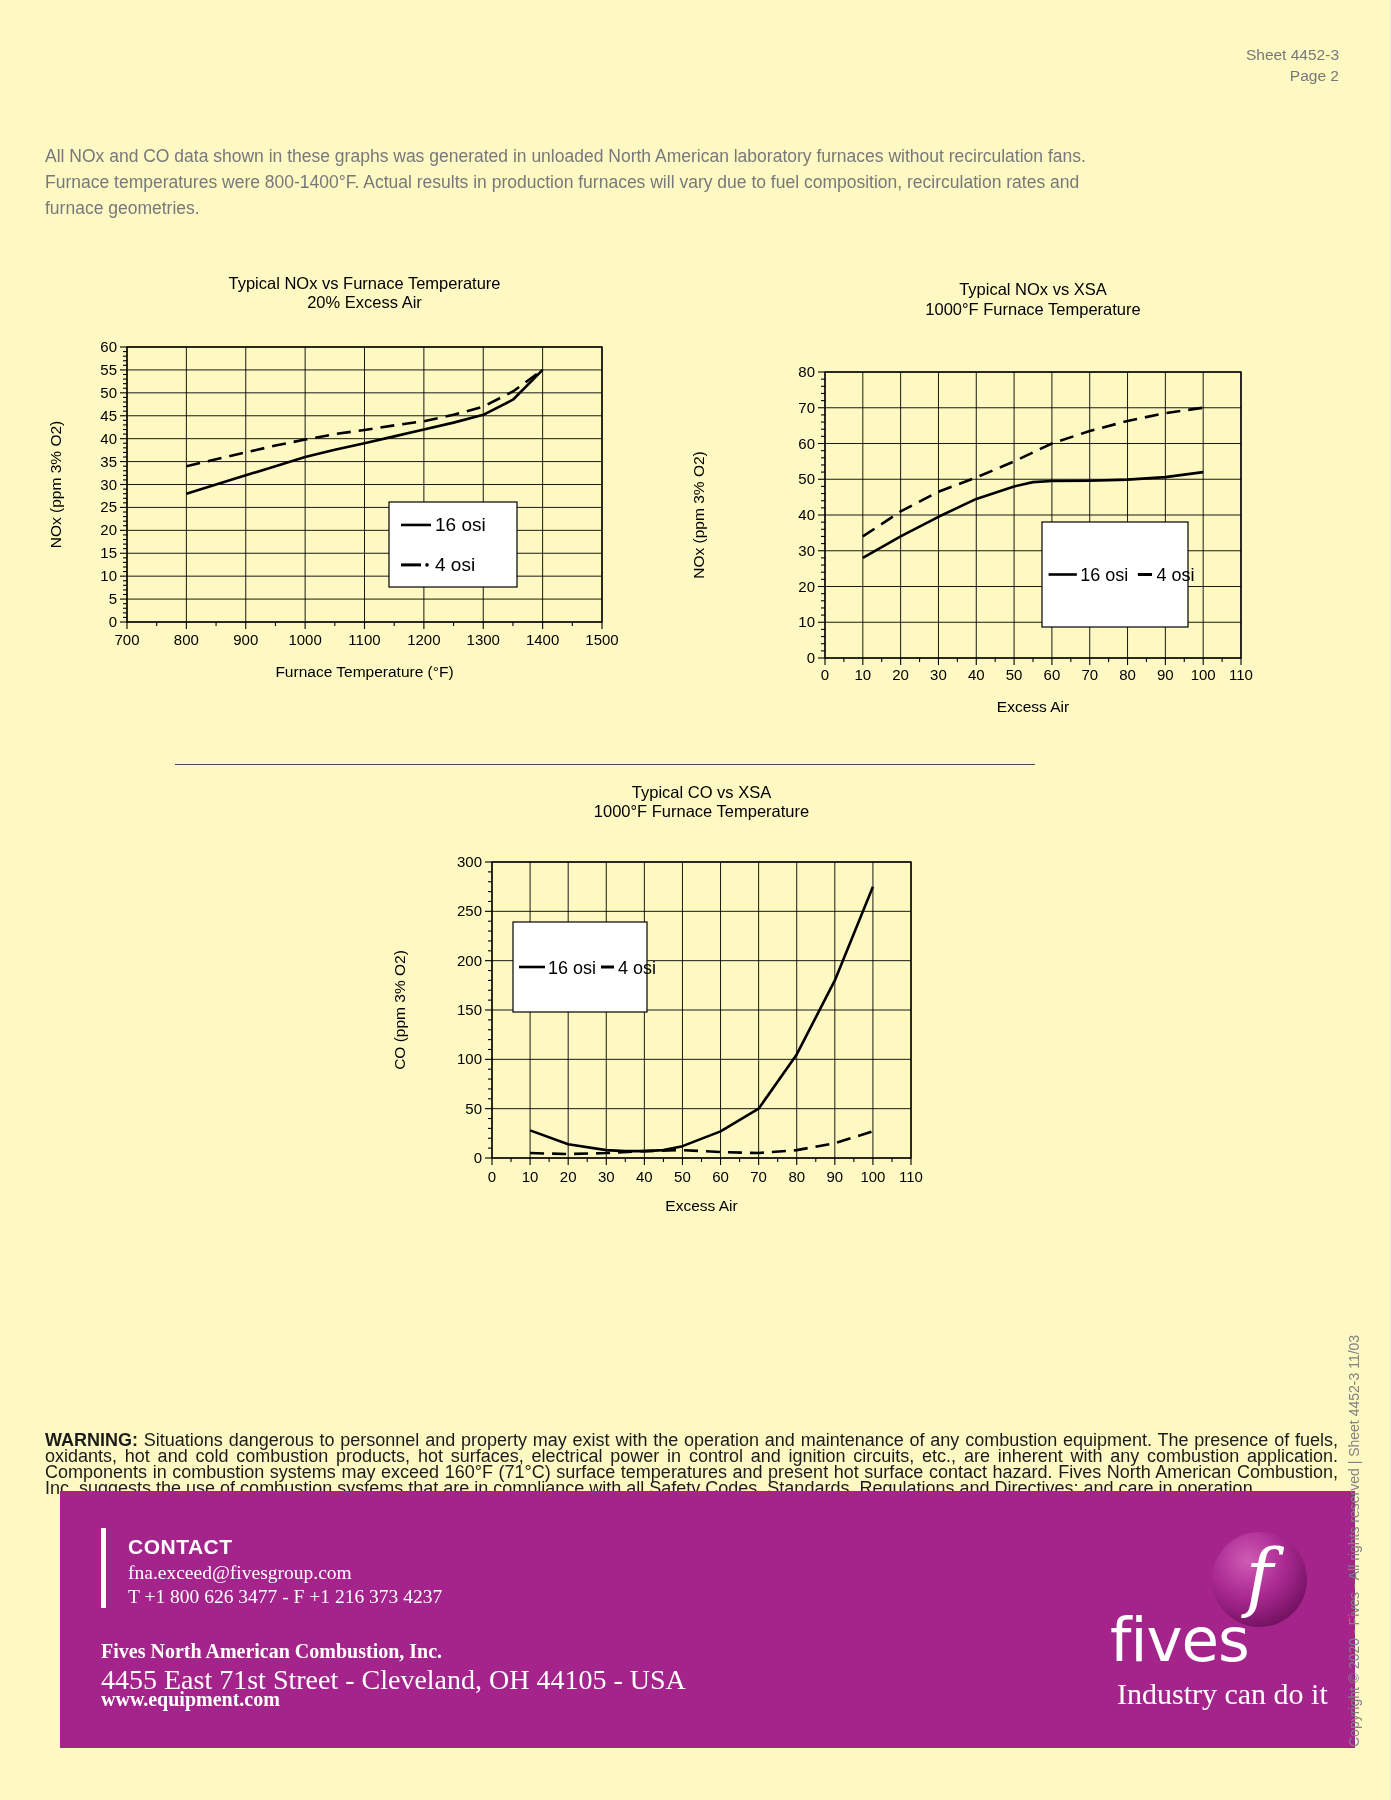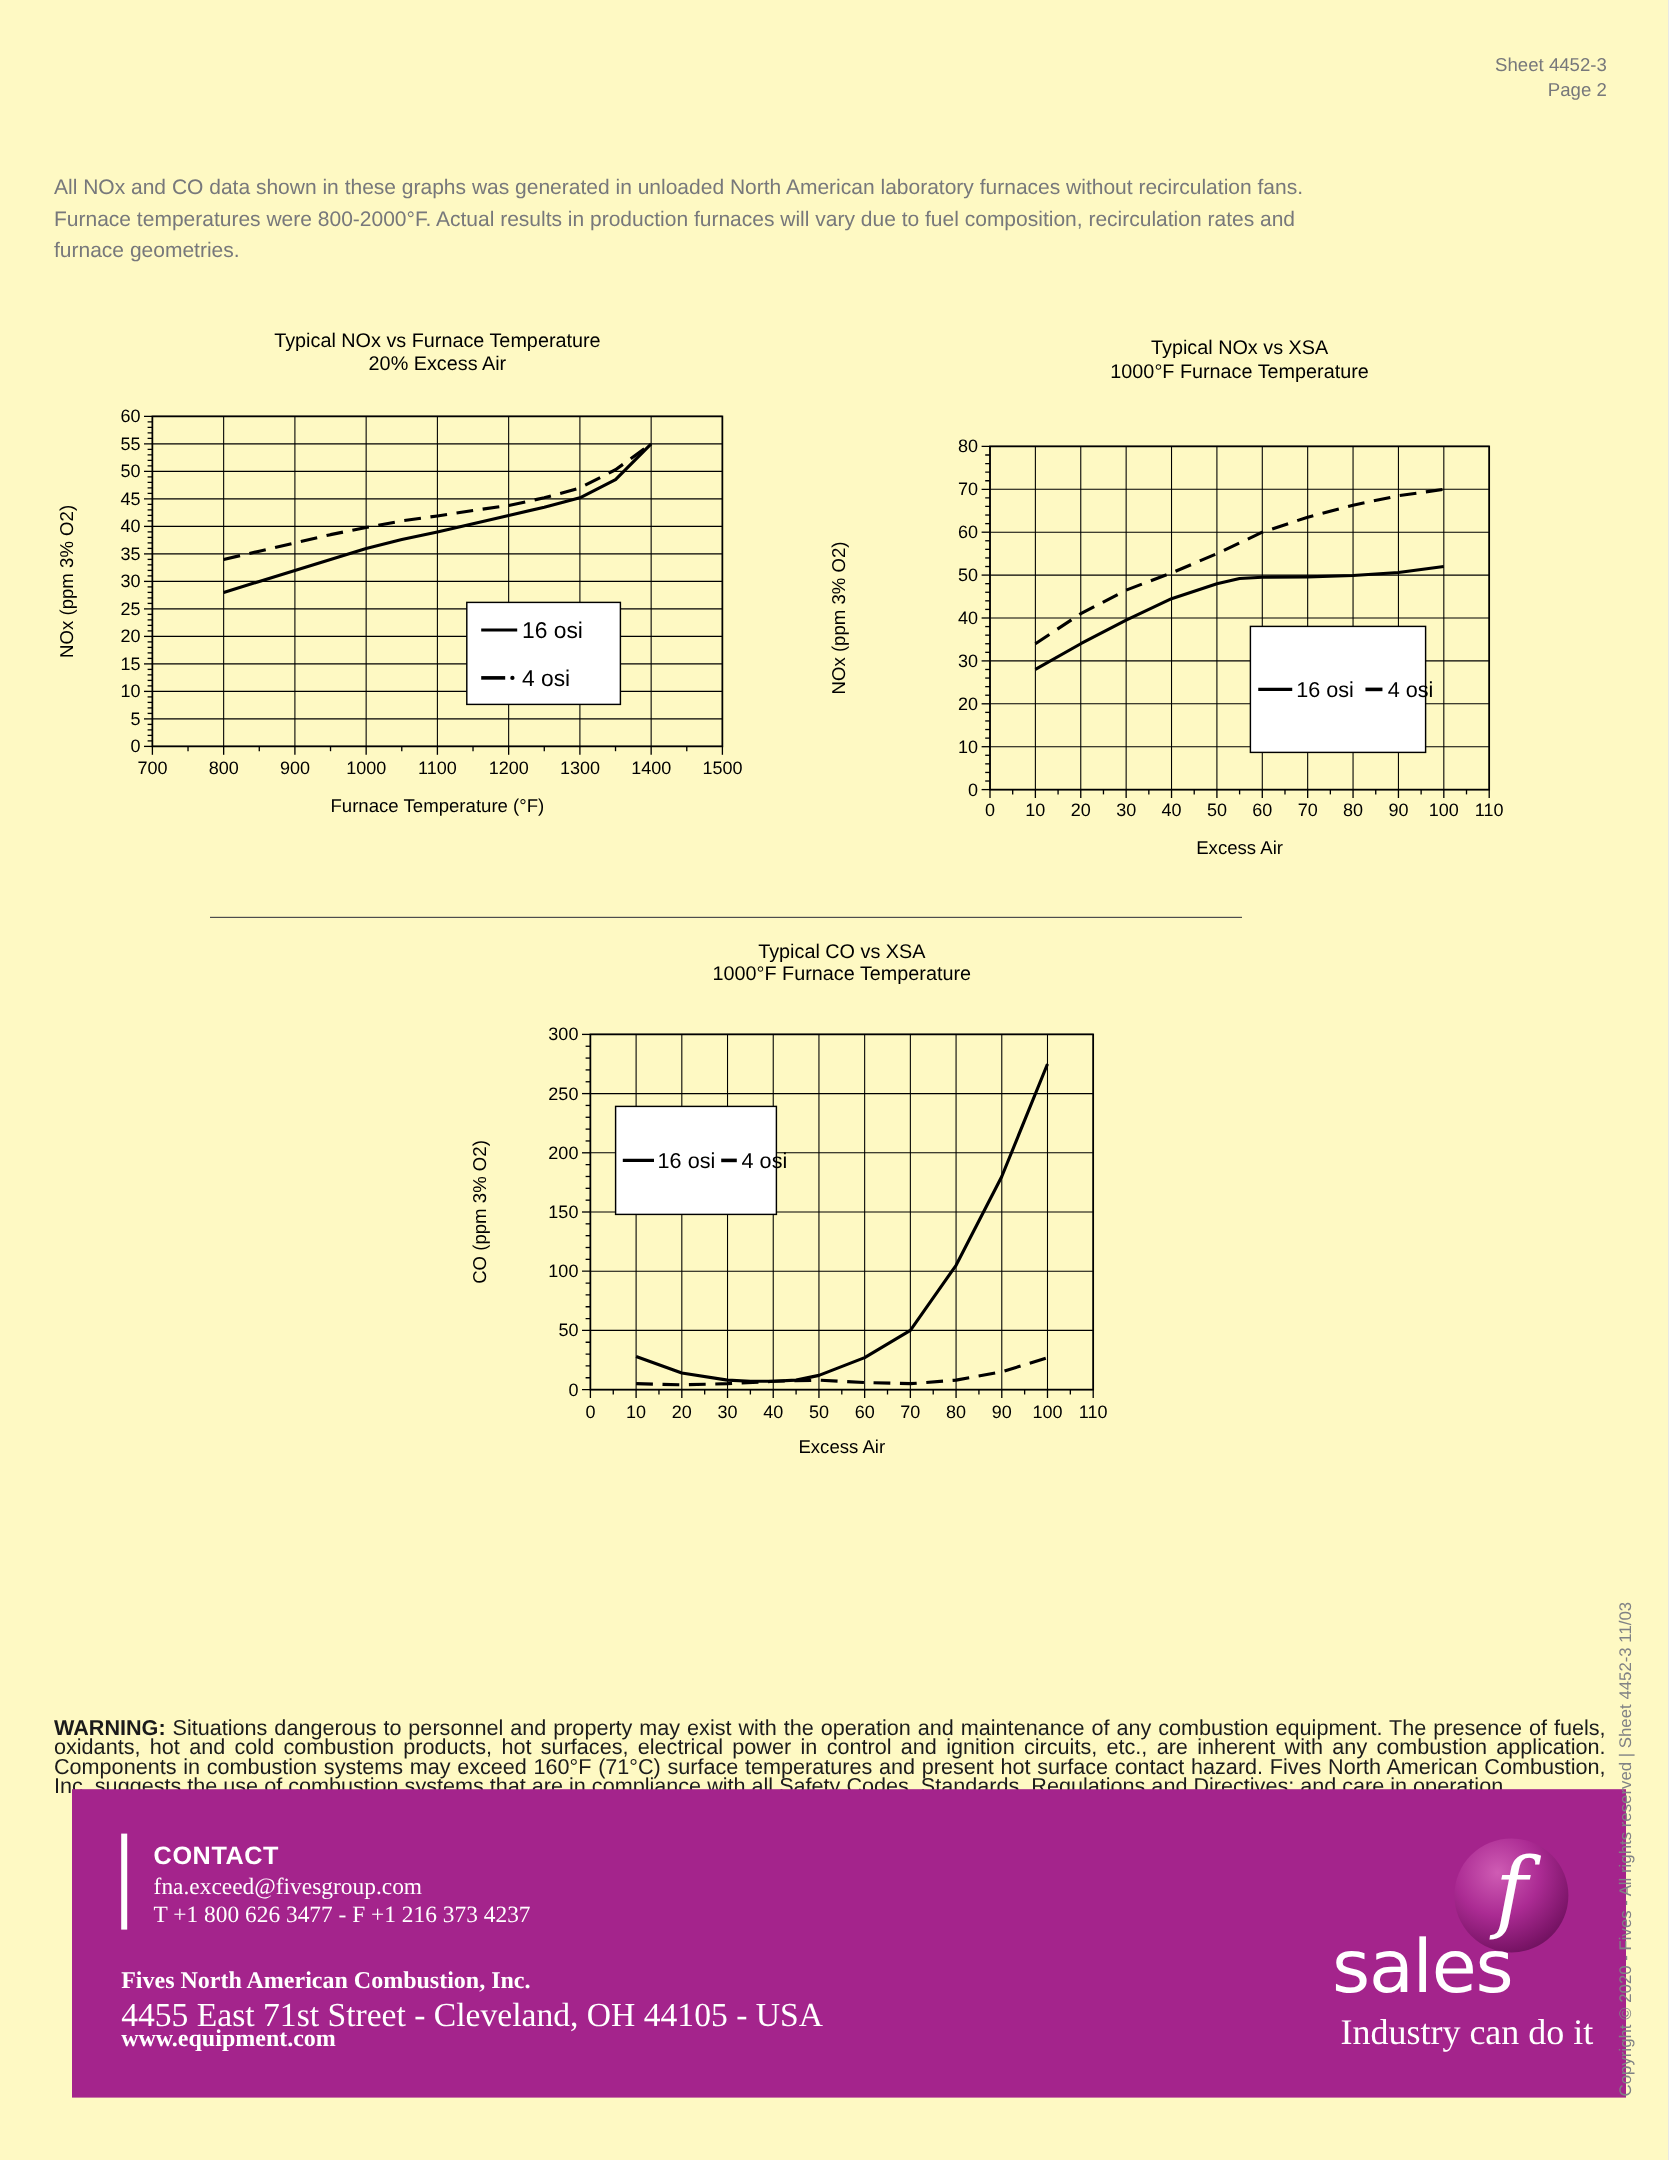--- a/index.html
+++ b/index.html
@@ -37,21 +37,21 @@
 </head>
 <body>
 
 <div class="page">
 
   <div class="sheet-ref">
     <div>Sheet 4452-3</div>
     <div>Page 2</div>
   </div>
 
-  <p class="intro">All NOx and CO data shown in these graphs was generated in unloaded North American laboratory furnaces without recirculation fans. Furnace temperatures were 800-2000°F. Actual results in production furnaces will vary due to fuel composition, recirculation rates and furnace geometries.</p>
+  <p class="intro">All NOx and CO data shown in these graphs was generated in unloaded North American laboratory furnaces without recirculation fans. Furnace temperatures were 800-1400°F. Actual results in production furnaces will vary due to fuel composition, recirculation rates and furnace geometries.</p>
 
   <svg class="chart" id="chart0" style="left:45px;top:232px" width="592" height="462" viewBox="0 0 592 462">
       <line x1="82" y1="115" x2="82" y2="390" stroke="#000" stroke-width="0.9"></line>
       <line x1="141.375" y1="115" x2="141.375" y2="390" stroke="#000" stroke-width="0.9"></line>
       <line x1="200.75" y1="115" x2="200.75" y2="390" stroke="#000" stroke-width="0.9"></line>
       <line x1="260.125" y1="115" x2="260.125" y2="390" stroke="#000" stroke-width="0.9"></line>
       <line x1="319.5" y1="115" x2="319.5" y2="390" stroke="#000" stroke-width="0.9"></line>
       <line x1="378.875" y1="115" x2="378.875" y2="390" stroke="#000" stroke-width="0.9"></line>
       <line x1="438.25" y1="115" x2="438.25" y2="390" stroke="#000" stroke-width="0.9"></line>
       <line x1="497.625" y1="115" x2="497.625" y2="390" stroke="#000" stroke-width="0.9"></line>
@@ -419,19 +419,19 @@
     <div class="cbar"></div>
     <div class="contact-heading">CONTACT</div>
     <div class="email">fna.exceed@fivesgroup.com</div>
     <div class="phone">T +1 800 626 3477 - F +1 216 373 4237</div>
     <div class="company">Fives North American Combustion, Inc.</div>
     <div class="address">4455 East 71st Street - Cleveland, OH 44105 - USA</div>
     <div class="website">www.equipment.com</div>
     <div class="sphere">
       <span class="f">f</span>
     </div>
-    <div class="wordmark">sales</div>
+    <div class="wordmark">fives</div>
     <div class="tagline">Industry can do it</div>
   </div>
 
   <div class="copyright">Copyright © 2020 - Fives - All rights reserved | Sheet 4452-3 11/03</div>
 
 </div>
 
 </body></html>

